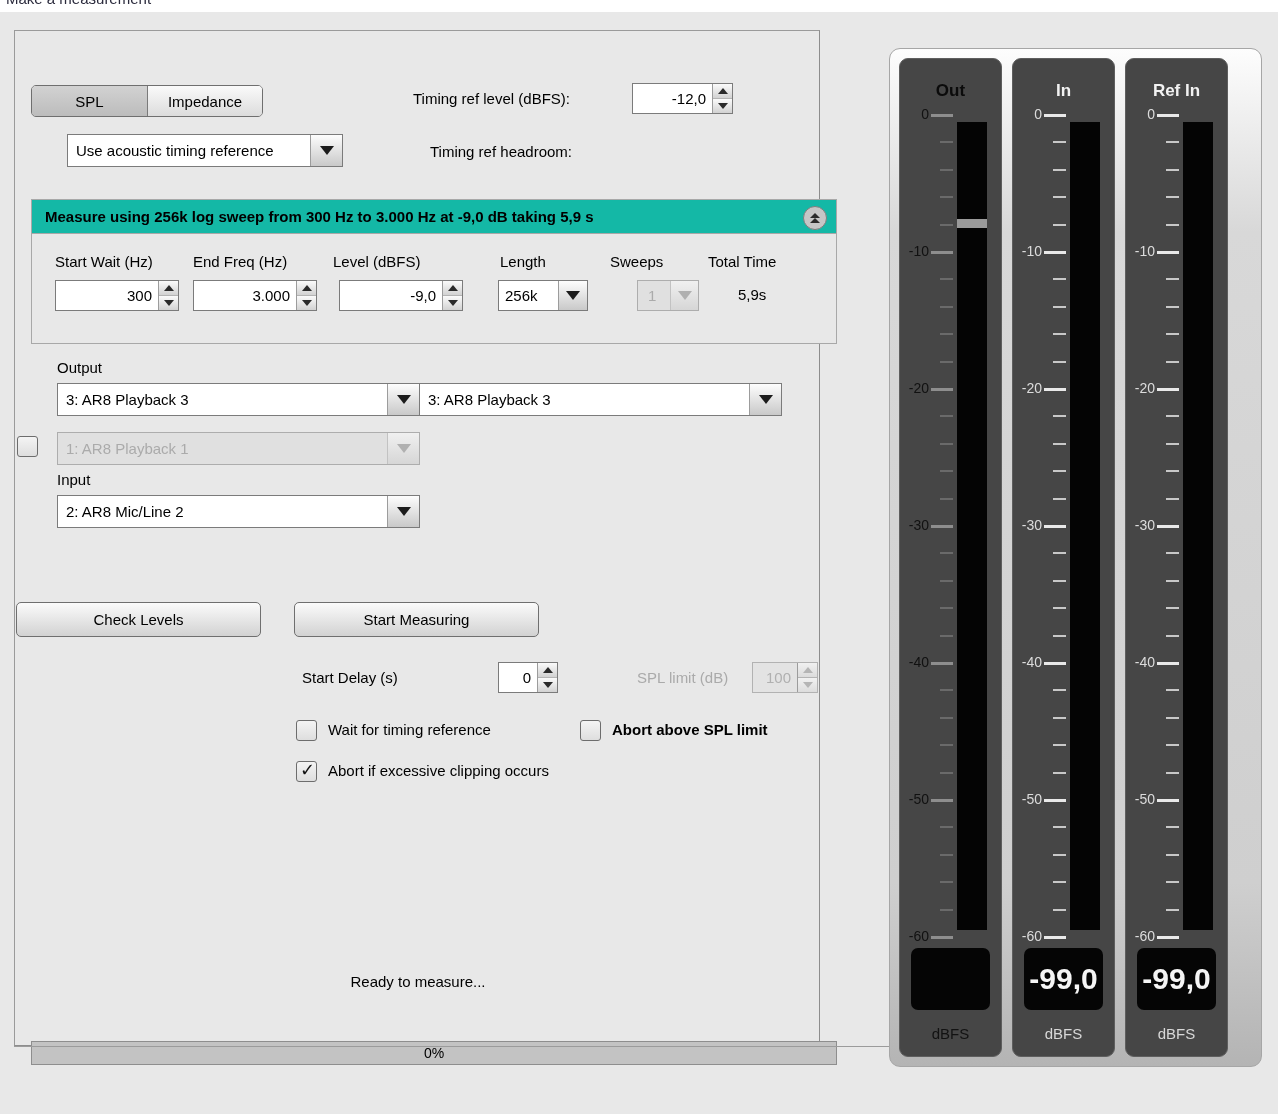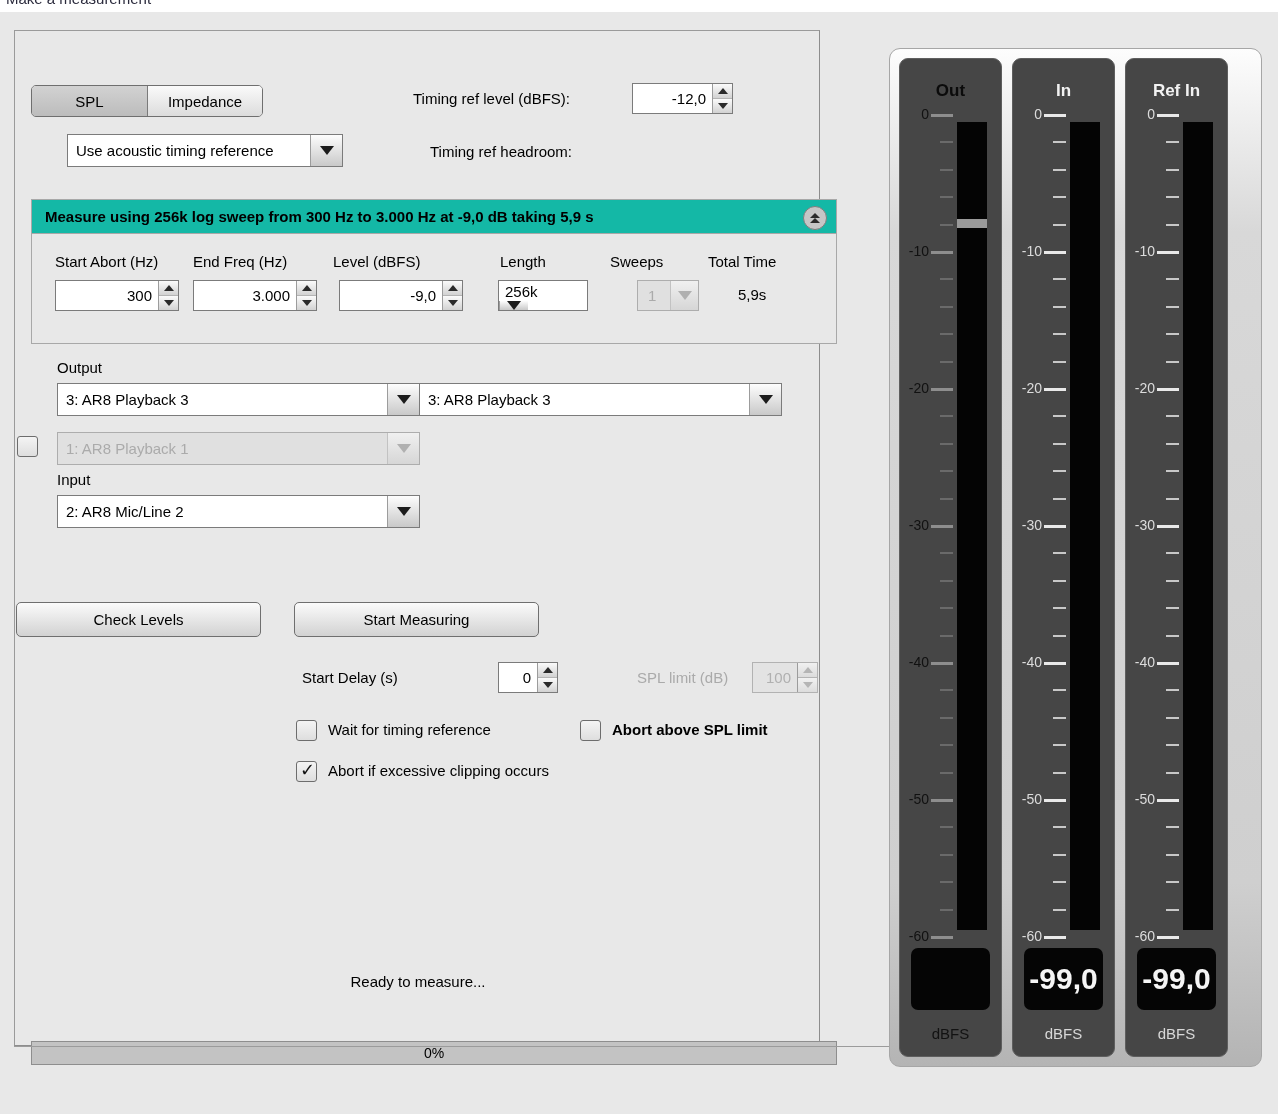--- a/index.html
+++ b/index.html
@@ -159,21 +159,21 @@
       <div class="head">
         <div class="ht">Measure using 256k log sweep from 300 Hz to 3.000 Hz at -9,0 dB taking 5,9 s</div>
         <div class="collapse">
           <div class="chev">
               <i></i>
               <i></i>
             </div>
         </div>
       </div>
 
-      <div class="lbl" style="left:23px;top:53px;">Start Abort (Hz)</div>
+      <div class="lbl" style="left:23px;top:53px;">Start Wait (Hz)</div>
       <div class="lbl" style="left:161px;top:53px;">End Freq (Hz)</div>
       <div class="lbl" style="left:301px;top:53px;">Level (dBFS)</div>
       <div class="lbl" style="left:468px;top:53px;">Length</div>
       <div class="lbl" style="left:578px;top:53px;">Sweeps</div>
       <div class="lbl" style="left:676px;top:53px;">Total Time</div>
 
       <div class="spin" style="left:23px;top:80px;width:124px;">
         <div class="val">300</div>
         <div class="arrows">
           <div class="ar">
@@ -202,21 +202,21 @@
         <div class="arrows">
           <div class="ar">
               <div class="au"></div>
             </div>
           <div class="ar bot">
               <div class="ad"></div>
             </div>
         </div>
       </div>
 
-      <div class="combo" style="left:466px;top:80px;width:90px;height:31px;flex-direction:column;">
+      <div class="combo" style="left:466px;top:80px;width:90px;height:31px;">
         <div class="txt" style="padding-left:6px;">256k</div>
         <div class="btn" style="width:28px;">
             <div class="tri"></div>
           </div>
       </div>
 
       <div class="combo dis" style="left:605px;top:80px;width:62px;height:31px;">
         <div class="txt" style="padding-left:10px;">1</div>
         <div class="btn" style="width:27px;">
             <div class="tri dis"></div>

